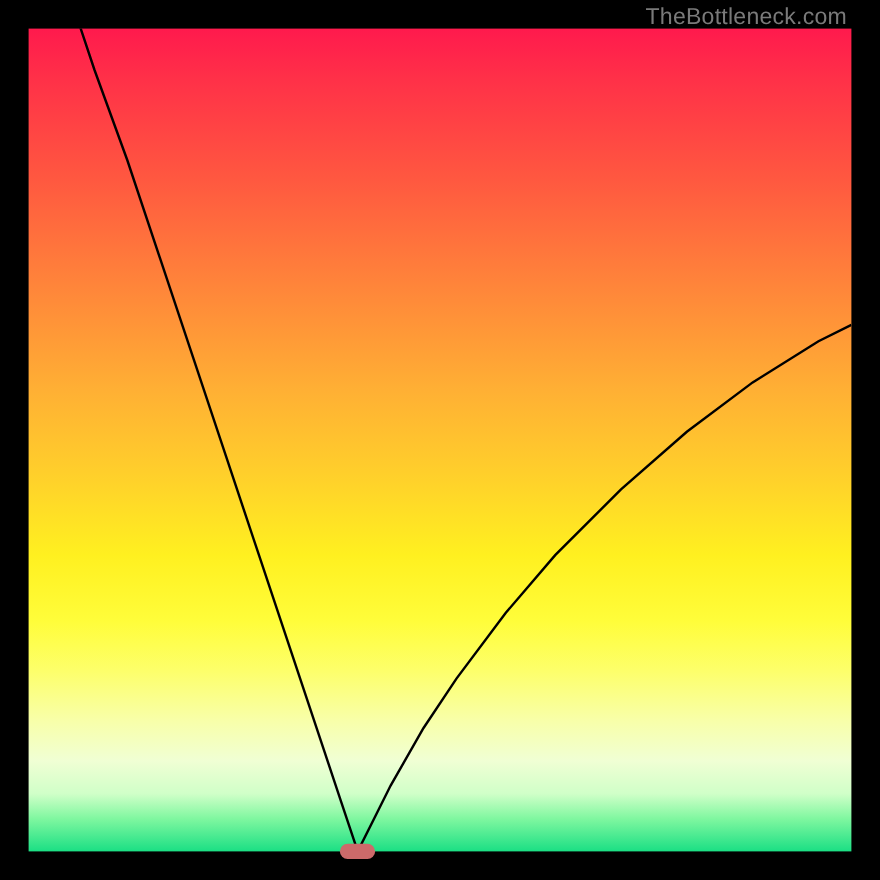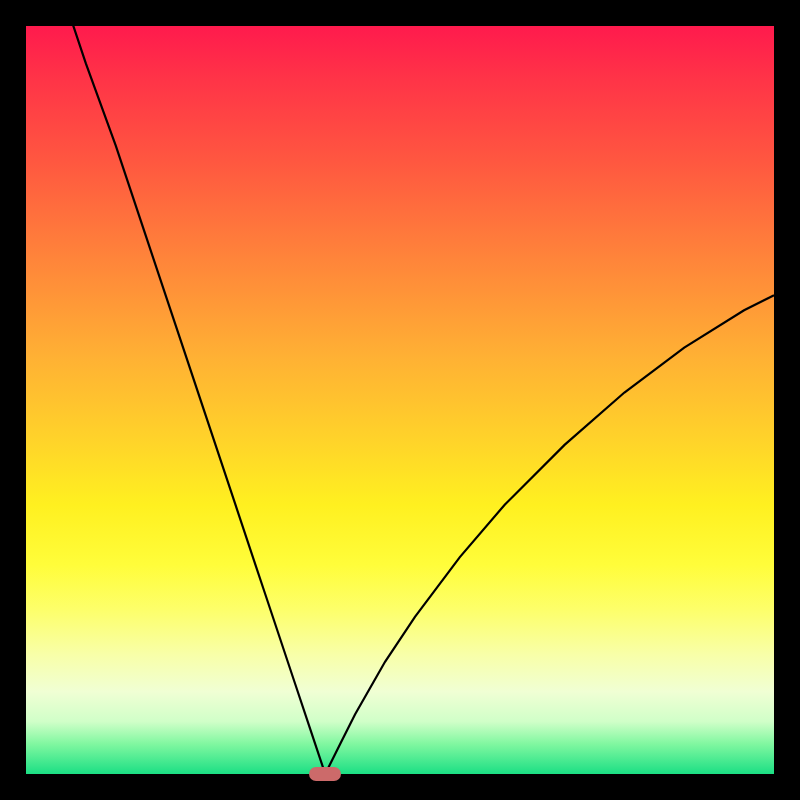--- a/index.html
+++ b/index.html
@@ -70,13 +70,14 @@
 
   <div class="plot-area">
 
     <svg class="curve-svg" viewBox="0 0 748 748" preserveAspectRatio="none">
       <path id="curve-path" d="M0.00 -142.12 L29.92 -52.36 L59.84 37.40 L89.76 119.68 L119.68 209.44 L149.60 299.20 L179.52 388.96 L209.44 478.72 L239.36 568.48 L269.28 658.24 L284.24 703.12 L299.20 748.00 L314.16 718.08 L329.12 688.16 L359.04 635.80 L388.96 590.92 L433.84 531.08 L478.72 478.72 L538.56 418.88 L598.40 366.52 L658.24 321.64 L718.08 284.24 L748.00 269.28" fill="none" stroke="#000" stroke-width="2.2"></path>
     </svg>
 
     <div id="min-marker" class="marker" style="left: 299.2px; top: 748px;"></div>
   </div>
 
+  <div id="wm" class="watermark" style="right: 30px; top: 4px;">TheBottleneck.com</div>
 </div>
 
 </body></html>

